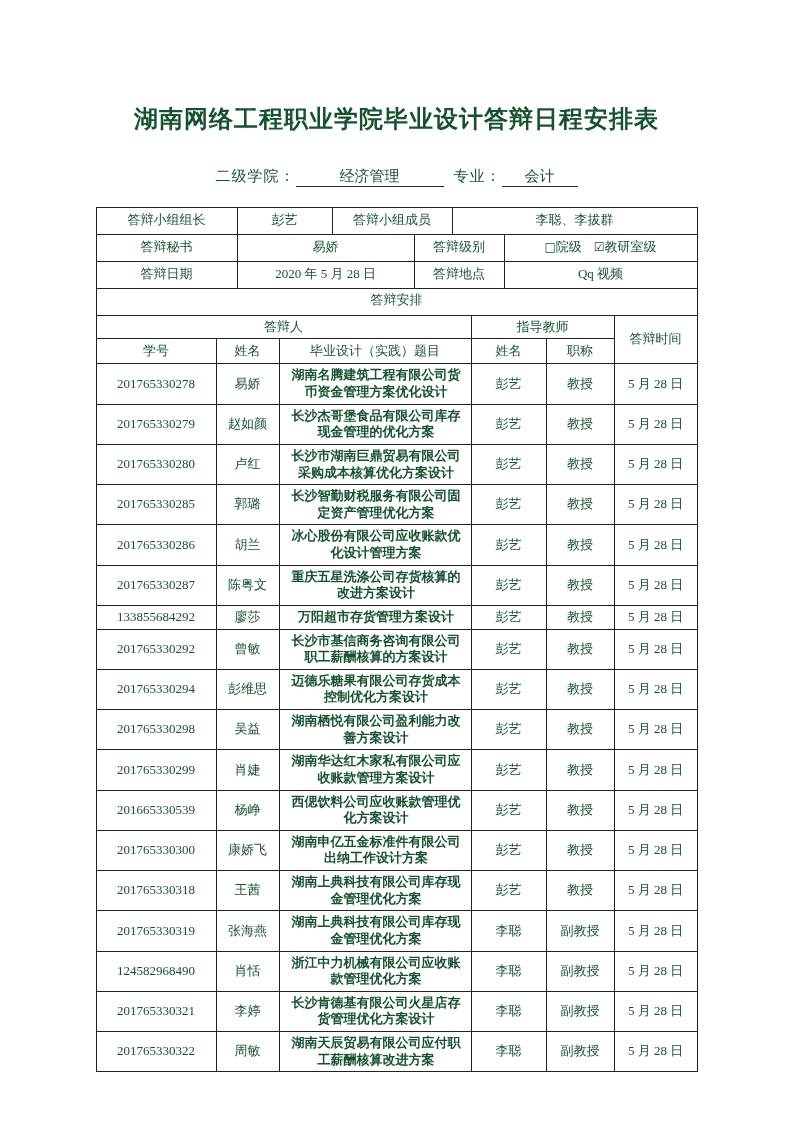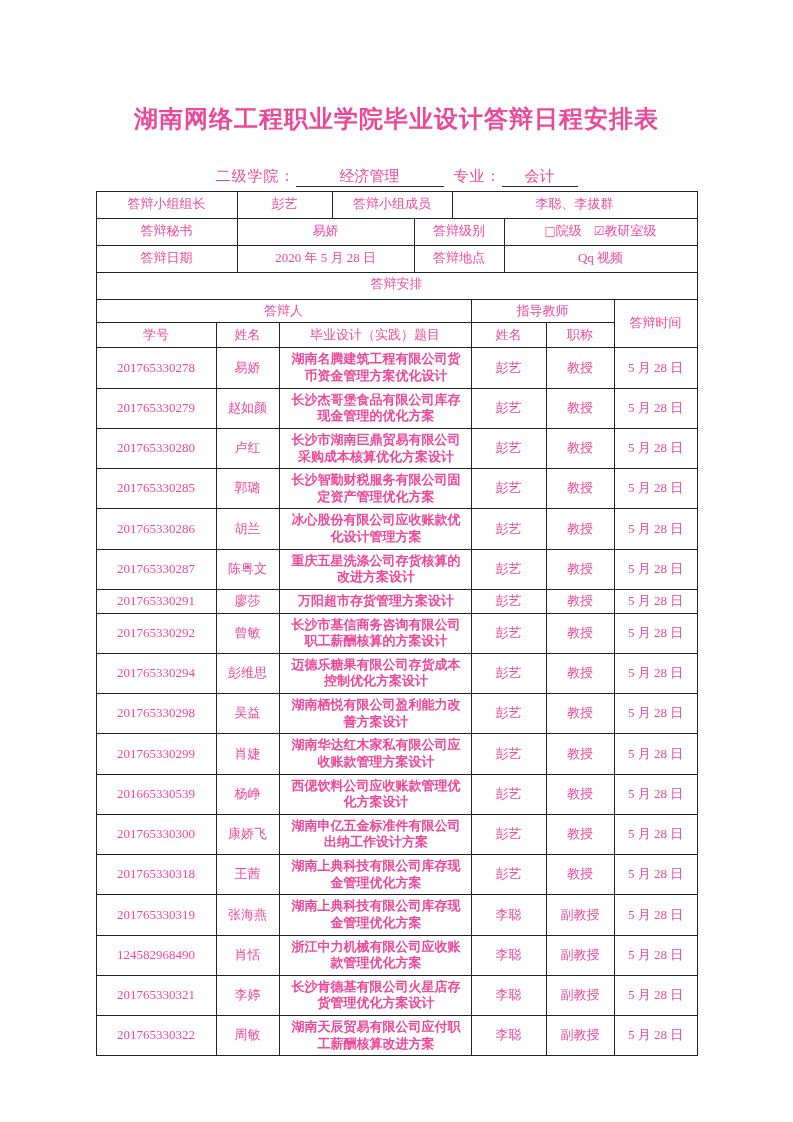--- a/index.html
+++ b/index.html
@@ -4,21 +4,21 @@
 <style>
   * { box-sizing: border-box; }
   html, body { margin: 0; padding: 0; background: #ffffff; }
   .page {
     position: relative;
     width: 662px;
     height: 1122px;
     margin: 0 auto;
     background: #ffffff;
     font-family: "Liberation Serif", "DejaVu Serif", serif;
-    color: #ec4899;
+    color: #14532d;
     overflow: hidden;
   }
   .doc-title {
     margin: 0;
     padding-top: 103px;
     text-align: center;
     font-size: 24px;
     font-weight: bold;
     letter-spacing: 1px;
   }
@@ -36,21 +36,21 @@
   }
   .fill.college { min-width: 148px; margin-right: 10px; }
   .fill.major   { min-width: 76px; }
 
   table {
     border-collapse: collapse;
     table-layout: fixed;
     width: 601px;
     margin: 0 auto;
   }
-  .info-table { margin-top: 4px; }
+  .info-table { margin-top: 20px; }
   .sched-table { margin-top: -1px; padding-left: 28px; }
   td, th {
     border: 1.6px solid #222222;
     font-size: 13px;
     font-weight: normal;
     text-align: center;
     vertical-align: middle;
     padding: 2px 4px;
     line-height: 1.3;
   }
@@ -182,21 +182,21 @@
         </tr>
         <tr>
           <td>201765330287</td>
           <td>陈粤文</td>
           <td class="topic-cell">重庆五星洗涤公司存货核算的改进方案设计</td>
           <td>彭艺</td>
           <td>教授</td>
           <td>5 月 28 日</td>
         </tr>
         <tr>
-          <td>201765330291</td>
+          <td>133855684292</td>
           <td>廖莎</td>
           <td class="topic-cell">万阳超市存货管理方案设计</td>
           <td>彭艺</td>
           <td>教授</td>
           <td>5 月 28 日</td>
         </tr>
         <tr>
           <td>201765330292</td>
           <td>曾敏</td>
           <td class="topic-cell">长沙市基信商务咨询有限公司职工薪酬核算的方案设计</td>

